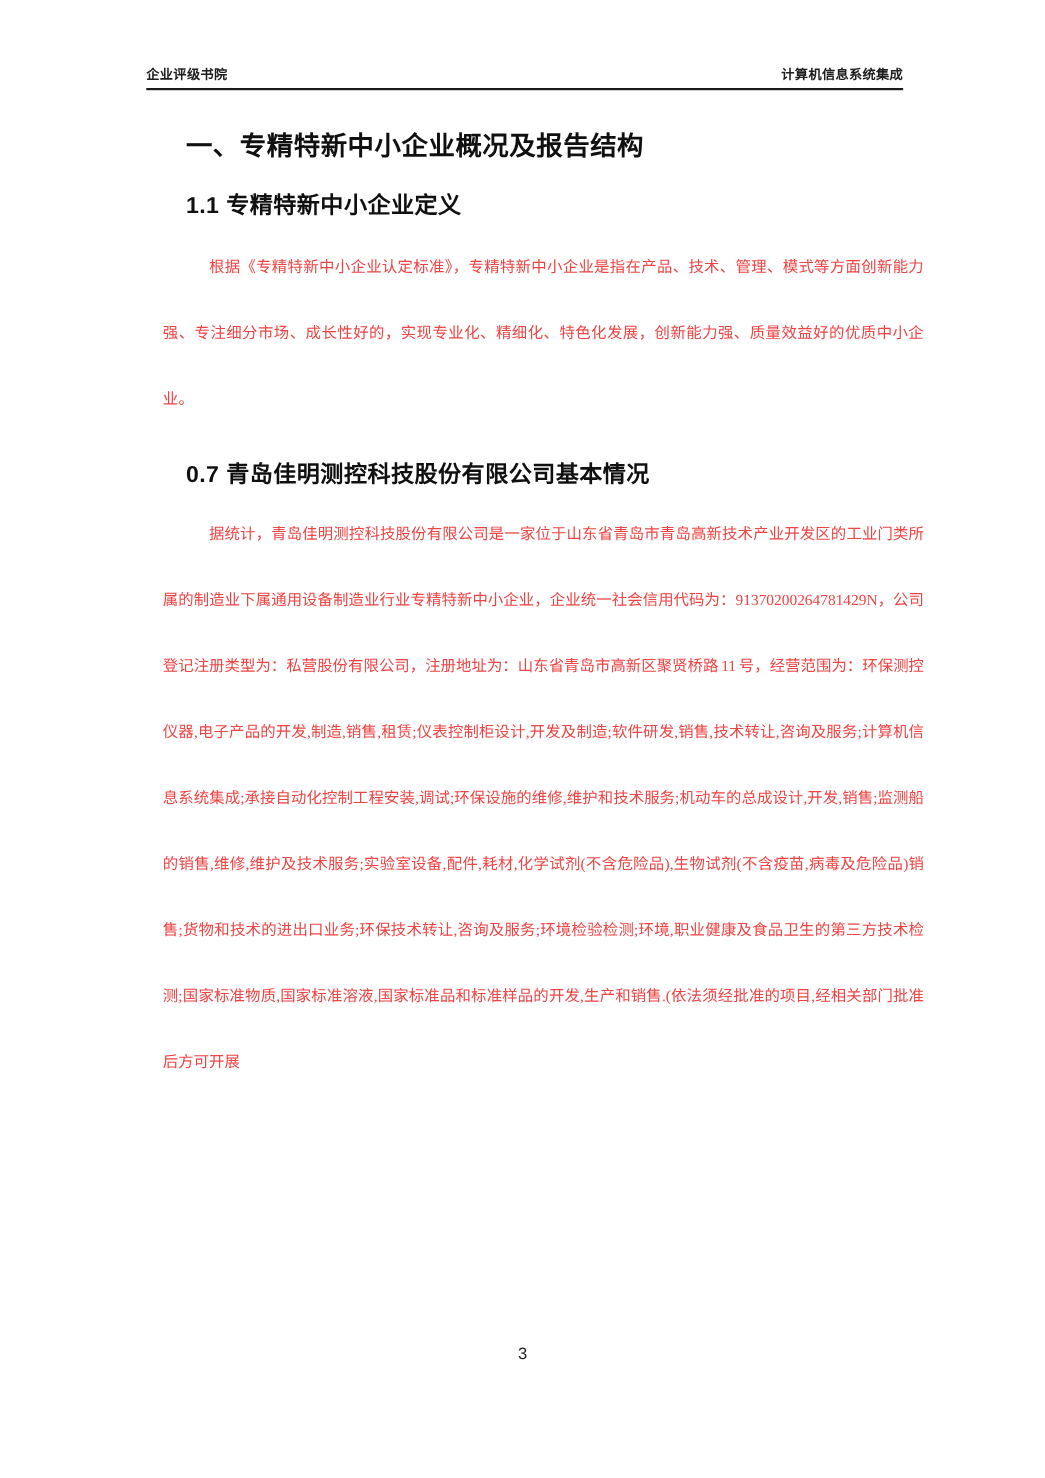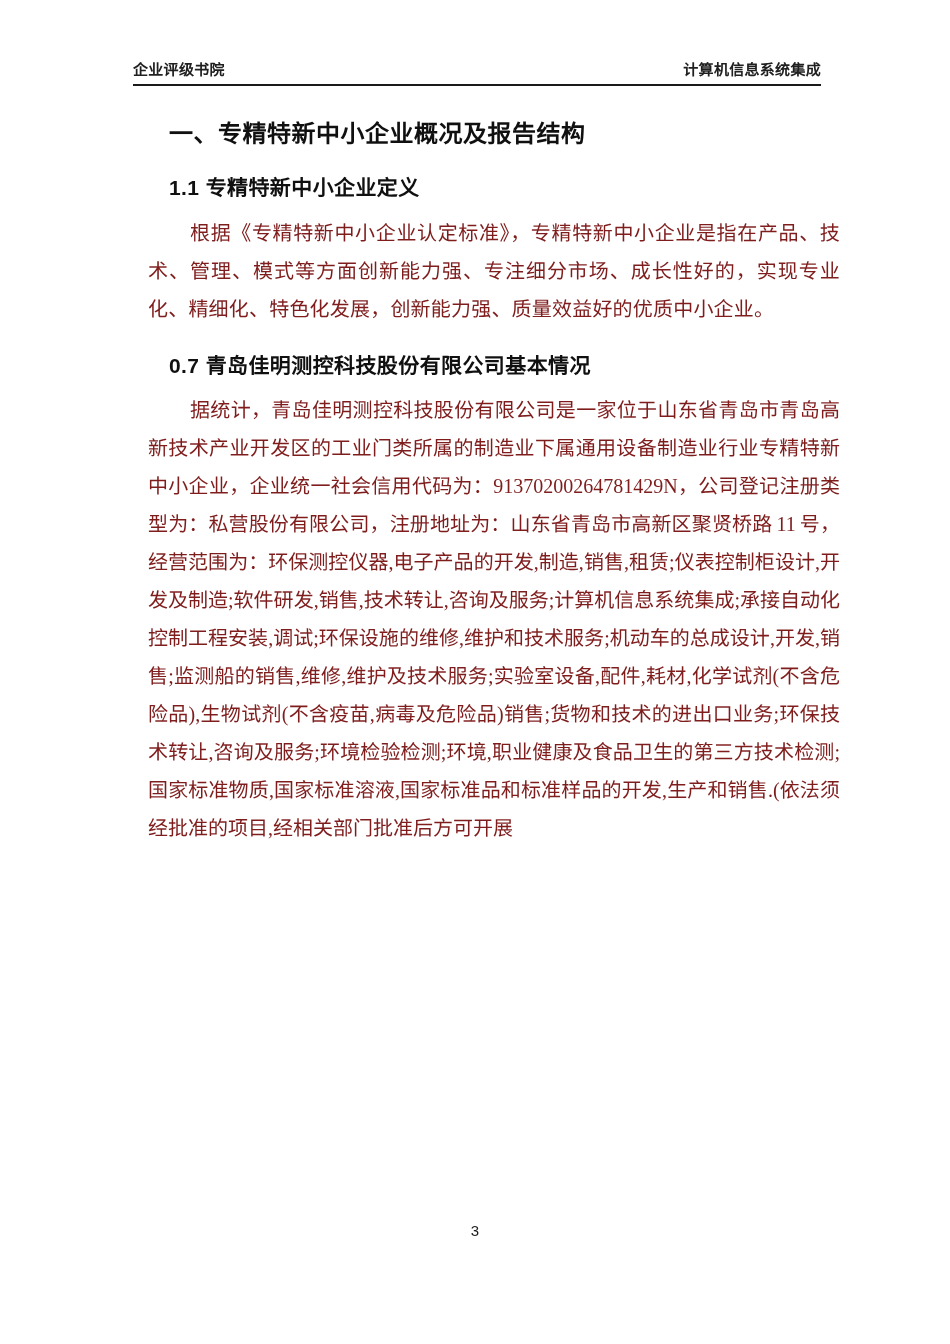--- a/index.html
+++ b/index.html
@@ -29,21 +29,21 @@
     display: flex;
     justify-content: space-between;
     align-items: flex-end;
     padding-bottom: 5px;
     border-bottom: 2px solid #1a1a1a;
     box-sizing: border-box;
   }
   .header-left,
   .header-right {
     font-family: "Liberation Sans", "DejaVu Sans", sans-serif;
-    font-size: 15px;
+    font-size: 12px;
     font-weight: 700;
     letter-spacing: 0.3px;
     color: #202020;
     white-space: nowrap;
     line-height: 1.1;
   }
 
   
   .content {
     position: absolute;
@@ -70,27 +70,27 @@
     line-height: 1.35;
     margin: 24px 0 0 0;
     padding-left: 21px;
     letter-spacing: 0.4px;
     color: #101010;
   }
   h2.section-title.tight { margin-top: 24px; }
 
   p.body-par {
     font-family: "Liberation Serif", "DejaVu Serif", serif;
-    font-size: 20px;
-    line-height: 38px;
+    font-size: 14px;
+    line-height: 60px;
     margin: 11px 0 0 0;
     text-indent: 42px;
     text-align: justify;
     text-justify: inter-ideograph;
-    color: #7f1d1d;
+    color: #ef4444;
     letter-spacing: 0.2px;
   }
   p.body-par.scope {
     letter-spacing: 0px;
     word-spacing: -1px;
   }
 
   
   .page-number {
     position: absolute;

